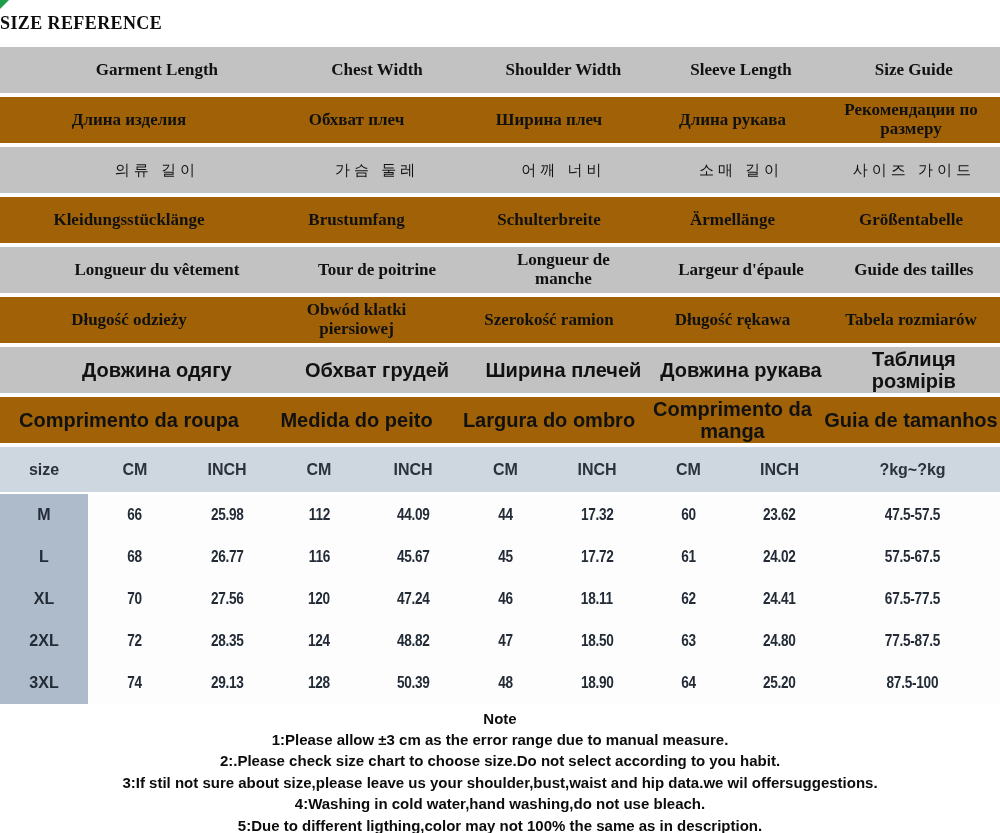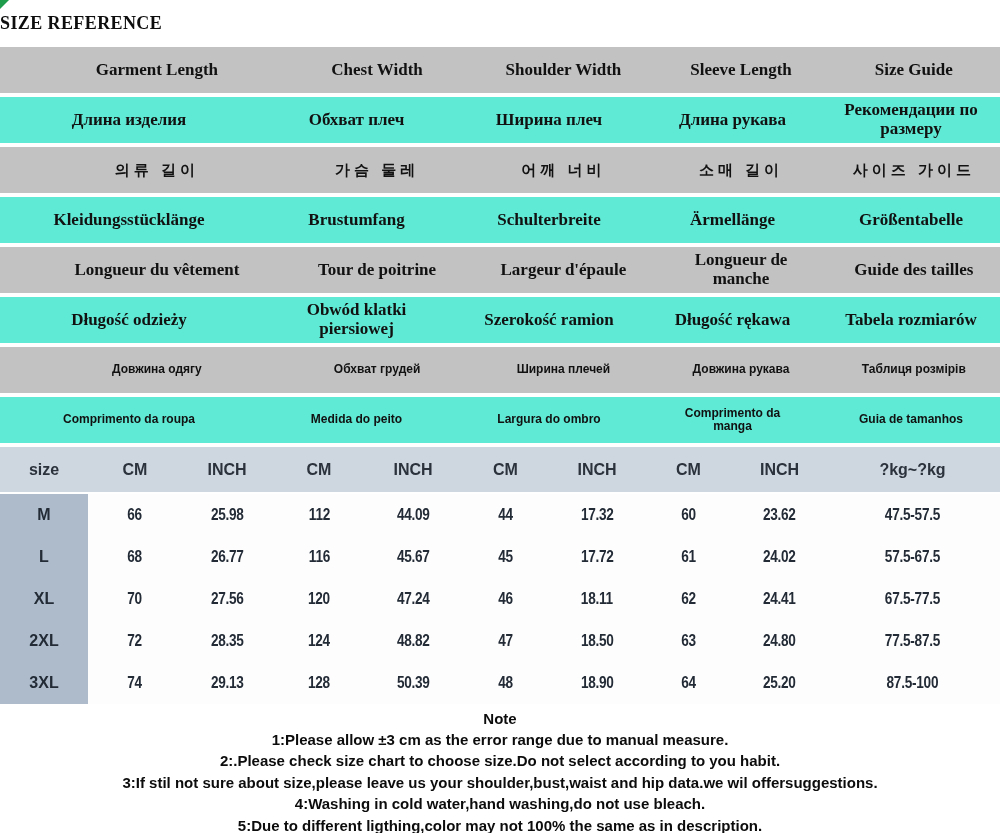--- a/index.html
+++ b/index.html
@@ -17,30 +17,30 @@
     font-family:"Liberation Serif", serif;font-weight:700;font-size:18px;
     letter-spacing:.4px;color:#0d0d0d;
   }
   
   .lang-row{
     display:grid;
     grid-template-columns:25.8% 19.7% 18.8% 17.9% 17.8%;
     height:46px;margin-bottom:4px;
   }
   .band-gray{background:#c2c2c2;padding-left:32px;}
-  .band-light{background:#5eead4;}
+  .band-light{background:#a16207;}
   .lang-cell{
     display:flex;align-items:center;justify-content:center;
     text-align:center;white-space:pre-line;line-height:1.1;
     font-weight:700;font-size:17px;padding:0 2px;
   }
   .font-serif .lang-cell{font-family:"Liberation Serif", serif;}
-  .font-sans .lang-cell{font-family:"Liberation Sans", sans-serif;font-size:12px;}
+  .font-sans .lang-cell{font-family:"Liberation Sans", sans-serif;font-size:20px;}
   .font-korean .lang-cell{
-    font-family:"Liberation Sans", sans-serif;font-size:15px;font-weight:700;
+    font-family:"Liberation Sans", sans-serif;font-size:15px;font-weight:400;
     letter-spacing:4px;
   }
   
   .size-header,.size-row{
     display:grid;
     grid-template-columns:8.8% 9.4% 9.0% 9.4% 9.4% 9.1% 9.2% 9.1% 9.1% 17.5%;
   }
   .size-header{height:45px;background:#ced6df;margin-bottom:2px;}
   .size-row{height:42px;background:#fdfdfd;}
   .scell{
@@ -88,23 +88,23 @@
       <div class="lang-row band-light font-serif">
         <div class="lang-cell">Kleidungsstücklänge</div>
         <div class="lang-cell">Brustumfang</div>
         <div class="lang-cell">Schulterbreite</div>
         <div class="lang-cell">Ärmellänge</div>
         <div class="lang-cell">Größentabelle</div>
       </div>
       <div class="lang-row band-gray font-serif">
         <div class="lang-cell">Longueur du vêtement</div>
         <div class="lang-cell">Tour de poitrine</div>
-        <div class="lang-cell">Largeur d'épaule</div>
         <div class="lang-cell">Longueur de
 manche</div>
+        <div class="lang-cell">Largeur d'épaule</div>
         <div class="lang-cell">Guide des tailles</div>
       </div>
       <div class="lang-row band-light font-serif">
         <div class="lang-cell">Długość odzieży</div>
         <div class="lang-cell">Obwód klatki
 piersiowej</div>
         <div class="lang-cell">Szerokość ramion</div>
         <div class="lang-cell">Długość rękawa</div>
         <div class="lang-cell">Tabela rozmiarów</div>
       </div>

